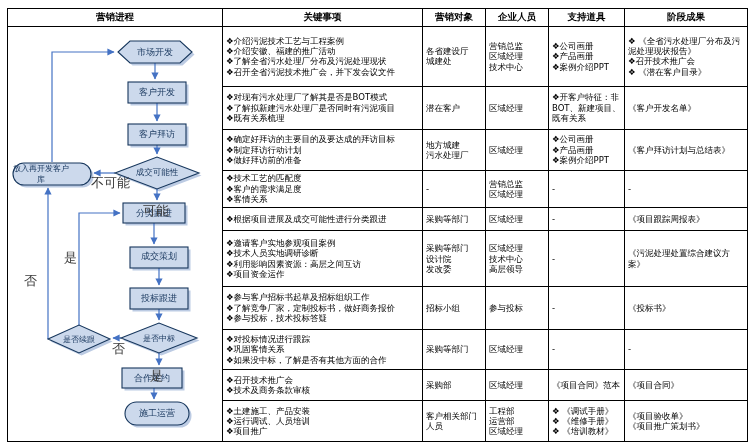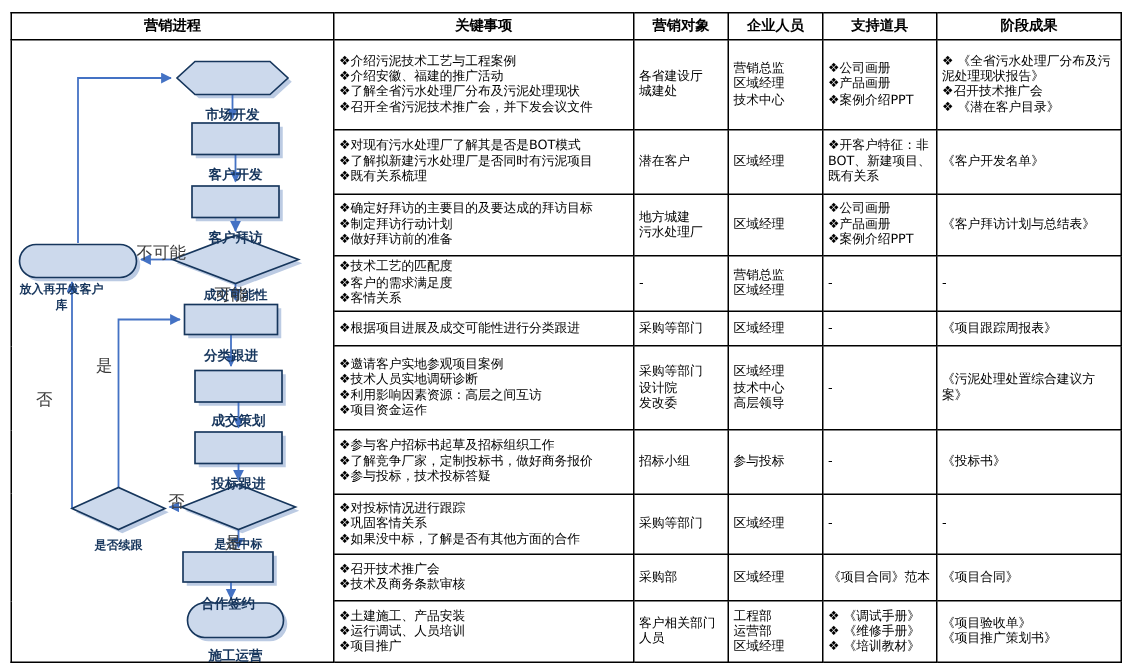--- a/index.html
+++ b/index.html
@@ -6,22 +6,22 @@
   body { background:#fff; font-family:"DejaVu Sans", sans-serif; }
   #stage { position:relative; width:754px; height:447px; background:#fff; overflow:hidden; }
   table.proc { position:absolute; left:7px; top:8px; border-collapse:collapse; table-layout:fixed; }
   table.proc th, table.proc td { border:1px solid #000; vertical-align:middle; }
   table.proc th { font-size:9.5px; font-weight:bold; text-align:center; height:18px; color:#000; }
   td.c { font-size:8.5px; line-height:1.22; color:#000; padding:1px 3px; white-space:pre-line; text-align:left; }
   td.flowcell { padding:0; vertical-align:top; }
   .flowwrap { position:relative; width:213px; height:414px; }
   .flowwrap svg { position:absolute; left:0; top:0; }
   .node-label { position:absolute; display:flex; align-items:center; justify-content:center;
-                font-weight:bold; color:#17365d; text-align:center;margin-top:24px; }
-  .edge-label { position:absolute; font-size:11px; color:#3a3a3a; line-height:1; }
+                font-weight:normal; color:#17365d; text-align:center; }
+  .edge-label { position:absolute; font-size:13px; color:#3a3a3a; line-height:1;margin-top:13px; }
 </style>
 </head>
 <body>
 
 <div id="stage">
 <table class="proc">
   <colgroup>
     <col style="width:215px">
         <col style="width:200px">
         <col style="width:63px">

